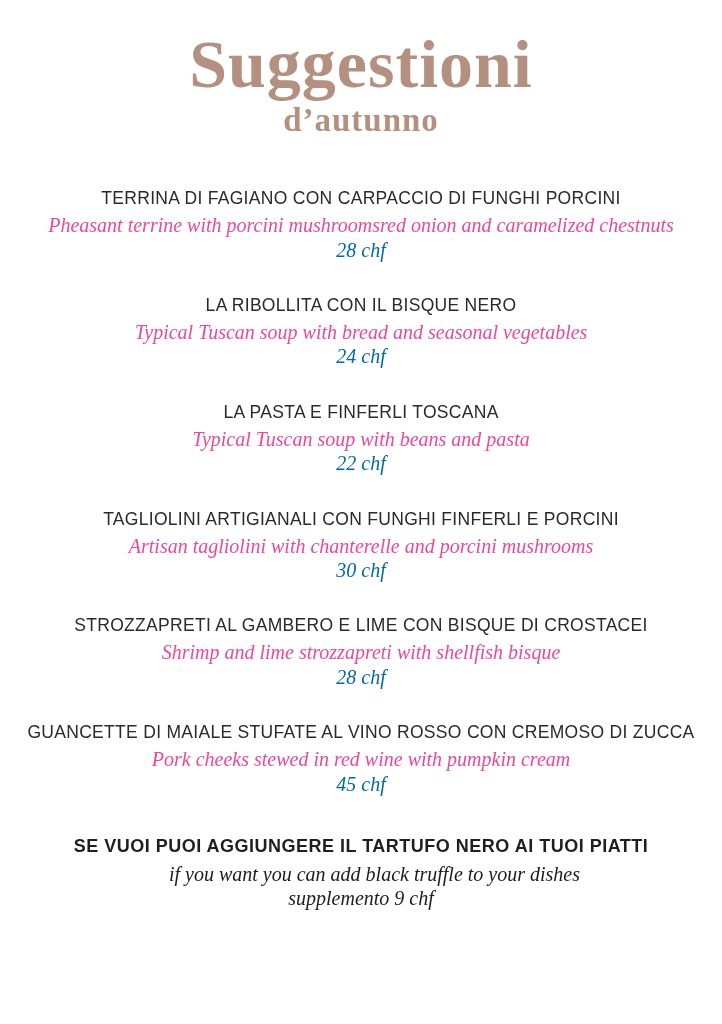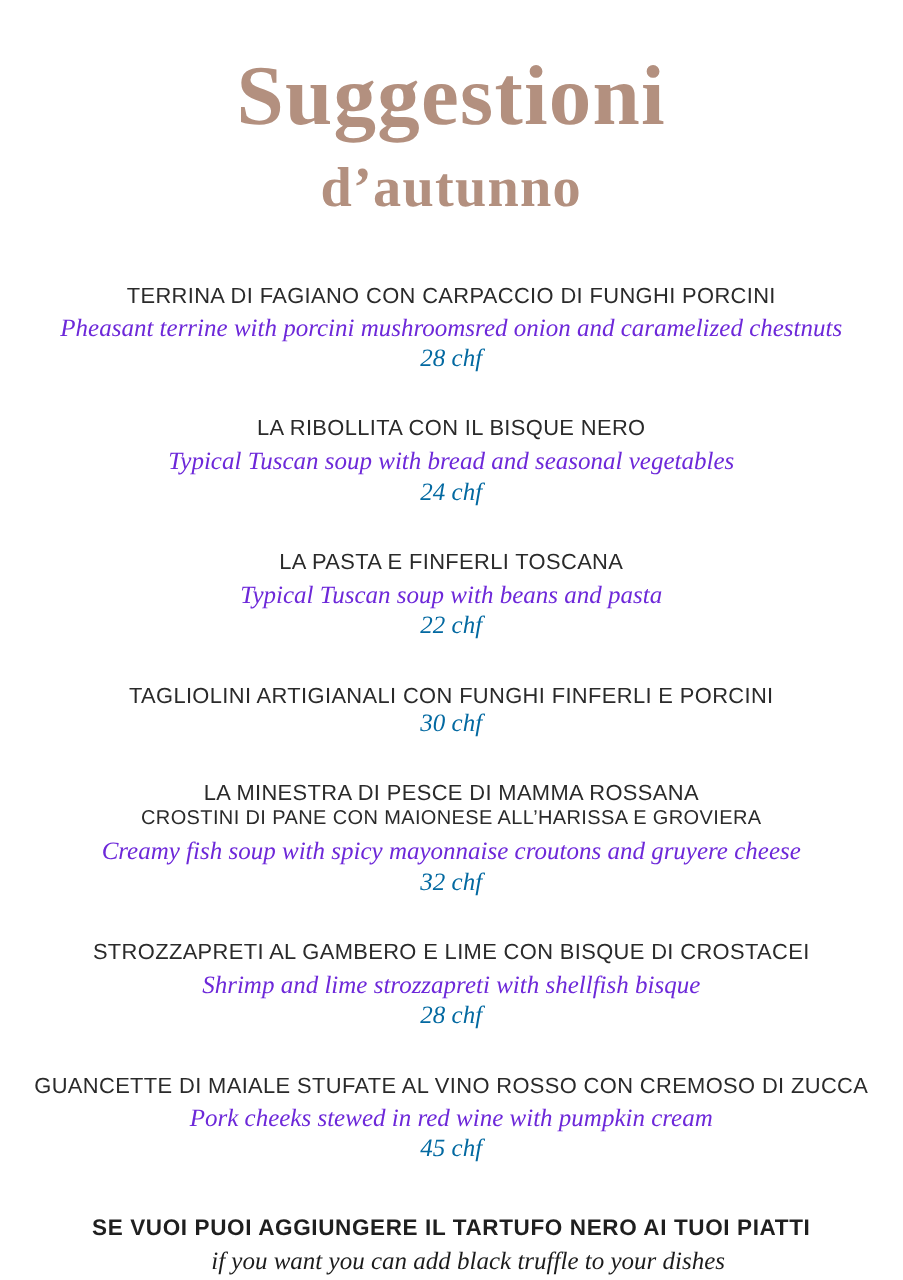--- a/index.html
+++ b/index.html
@@ -22,26 +22,26 @@
     text-align: center;
   }
   .menu-header { line-height: 1; }
   .menu-title {
     font-family: "Liberation Serif", "DejaVu Serif", serif;
     font-weight: 600;
     font-size: 68px;
     line-height: 1.0;
     letter-spacing: 1px;
     color: #b3907f;
-    margin: 16px;
+    margin: 4px;
   }
   .menu-subtitle {
     font-family: "Liberation Serif", "DejaVu Serif", serif;
     font-weight: 700;
-    font-size: 45px;
+    font-size: 33px;
     line-height: 1.1;
     letter-spacing: 1px;
     color: #b3907f;
     margin: 2px 0 0 0;
   }
   .menu-list {
     margin-top: 50px;
   }
   .menu-item {
     margin: 0 8px 33px 8px;
@@ -60,21 +60,21 @@
     letter-spacing: 0.3px;
     line-height: 1.25;
     color: #2a2a2a;
     white-space: nowrap;
   }
   .item-desc {
     font-family: "Liberation Serif", "DejaVu Serif", serif;
     font-style: italic;
     font-size: 20px;
     line-height: 1.22;
-    color: #6d28d9;
+    color: #ec4899;
     margin-top: 4px;
     white-space: nowrap;
   }
   .item-price {
     font-family: "Liberation Serif", "DejaVu Serif", serif;
     font-style: italic;
     font-size: 20px;
     line-height: 1.22;
     color: #0369a1;
   }
@@ -126,29 +126,24 @@
     <section class="menu-item">
       <div class="item-name">LA PASTA E FINFERLI TOSCANA</div>
 
       <div class="item-desc">Typical Tuscan soup with beans and pasta</div>
       <div class="item-price">22 chf</div>
     </section>
 
     <section class="menu-item">
       <div class="item-name">TAGLIOLINI ARTIGIANALI CON FUNGHI FINFERLI E PORCINI</div>
 
+      <div class="item-desc">Artisan tagliolini with chanterelle and porcini mushrooms</div>
       <div class="item-price">30 chf</div>
     </section>
 
-    <section class="menu-item">
-      <div class="item-name">LA MINESTRA DI PESCE DI MAMMA ROSSANA</div>
-      <div class="item-name2">CROSTINI DI PANE CON MAIONESE ALL’HARISSA E GROVIERA</div>
-      <div class="item-desc">Creamy fish soup with spicy mayonnaise croutons and gruyere cheese</div>
-      <div class="item-price">32 chf</div>
-    </section>
 
     <section class="menu-item">
       <div class="item-name">STROZZAPRETI AL GAMBERO E LIME CON BISQUE DI CROSTACEI</div>
 
       <div class="item-desc">Shrimp and lime strozzapreti with shellfish bisque</div>
       <div class="item-price">28 chf</div>
     </section>
 
     <section class="menu-item">
       <div class="item-name">GUANCETTE DI MAIALE STUFATE AL VINO ROSSO CON CREMOSO DI ZUCCA</div>

